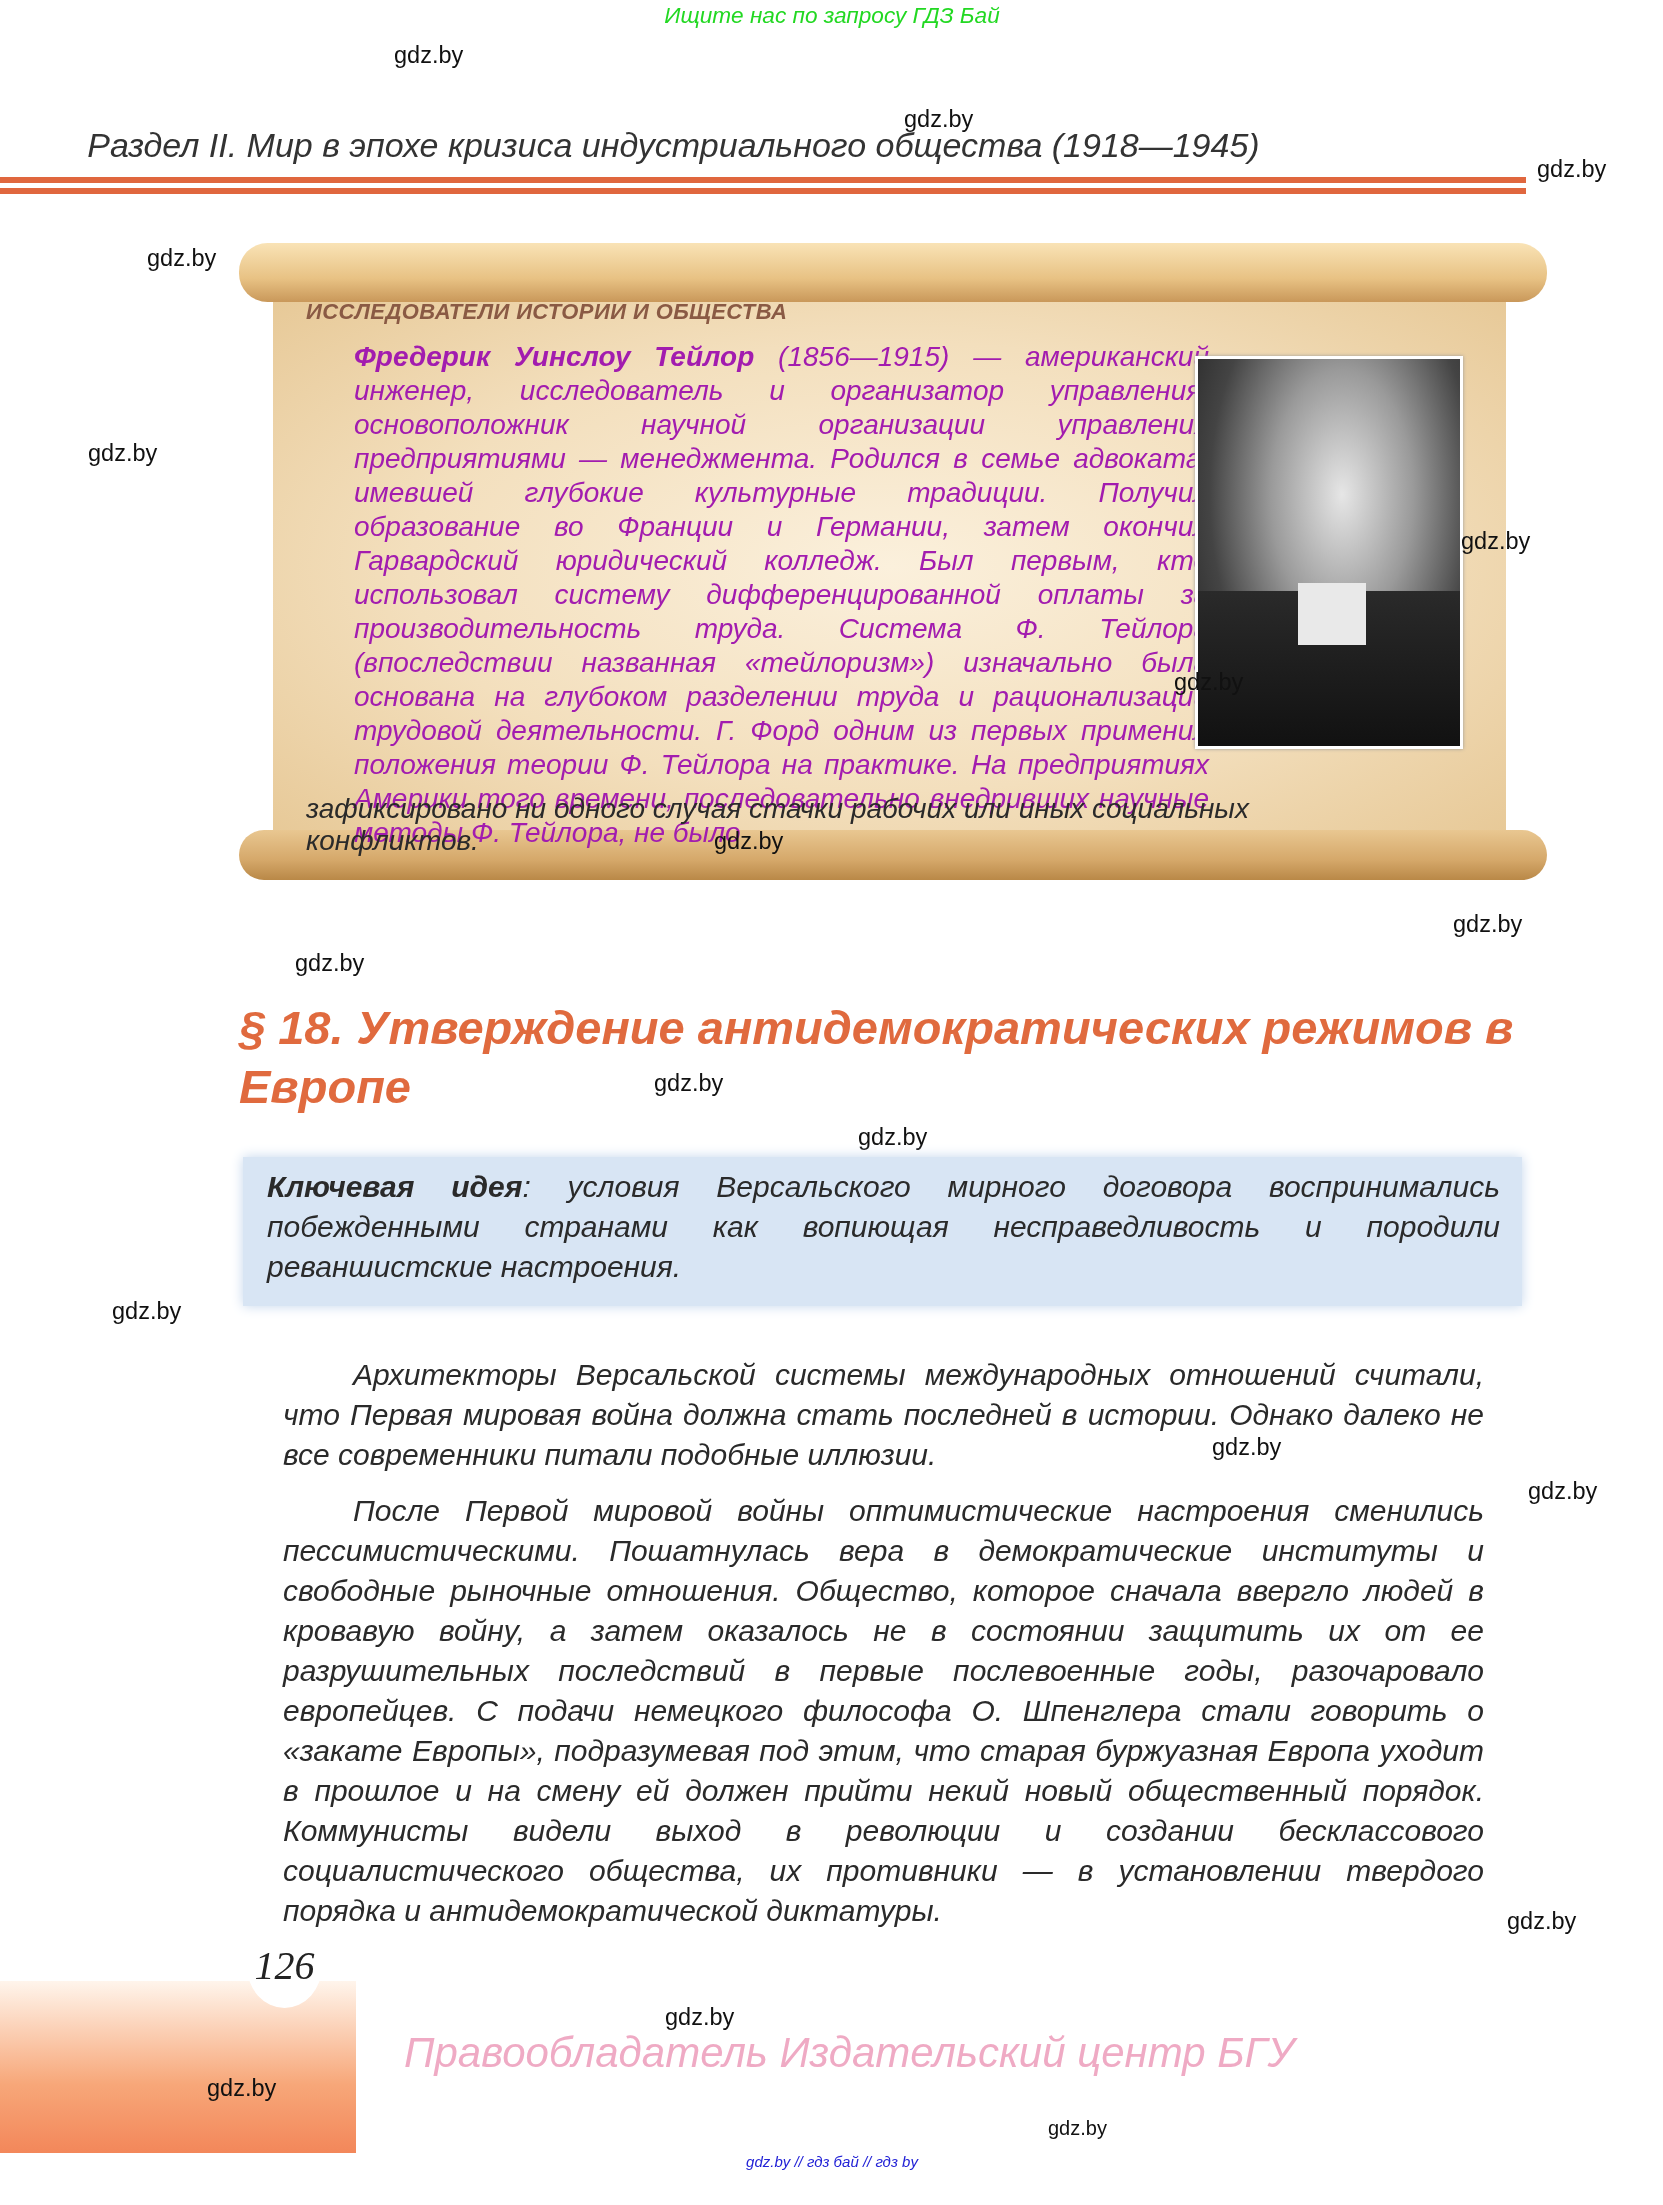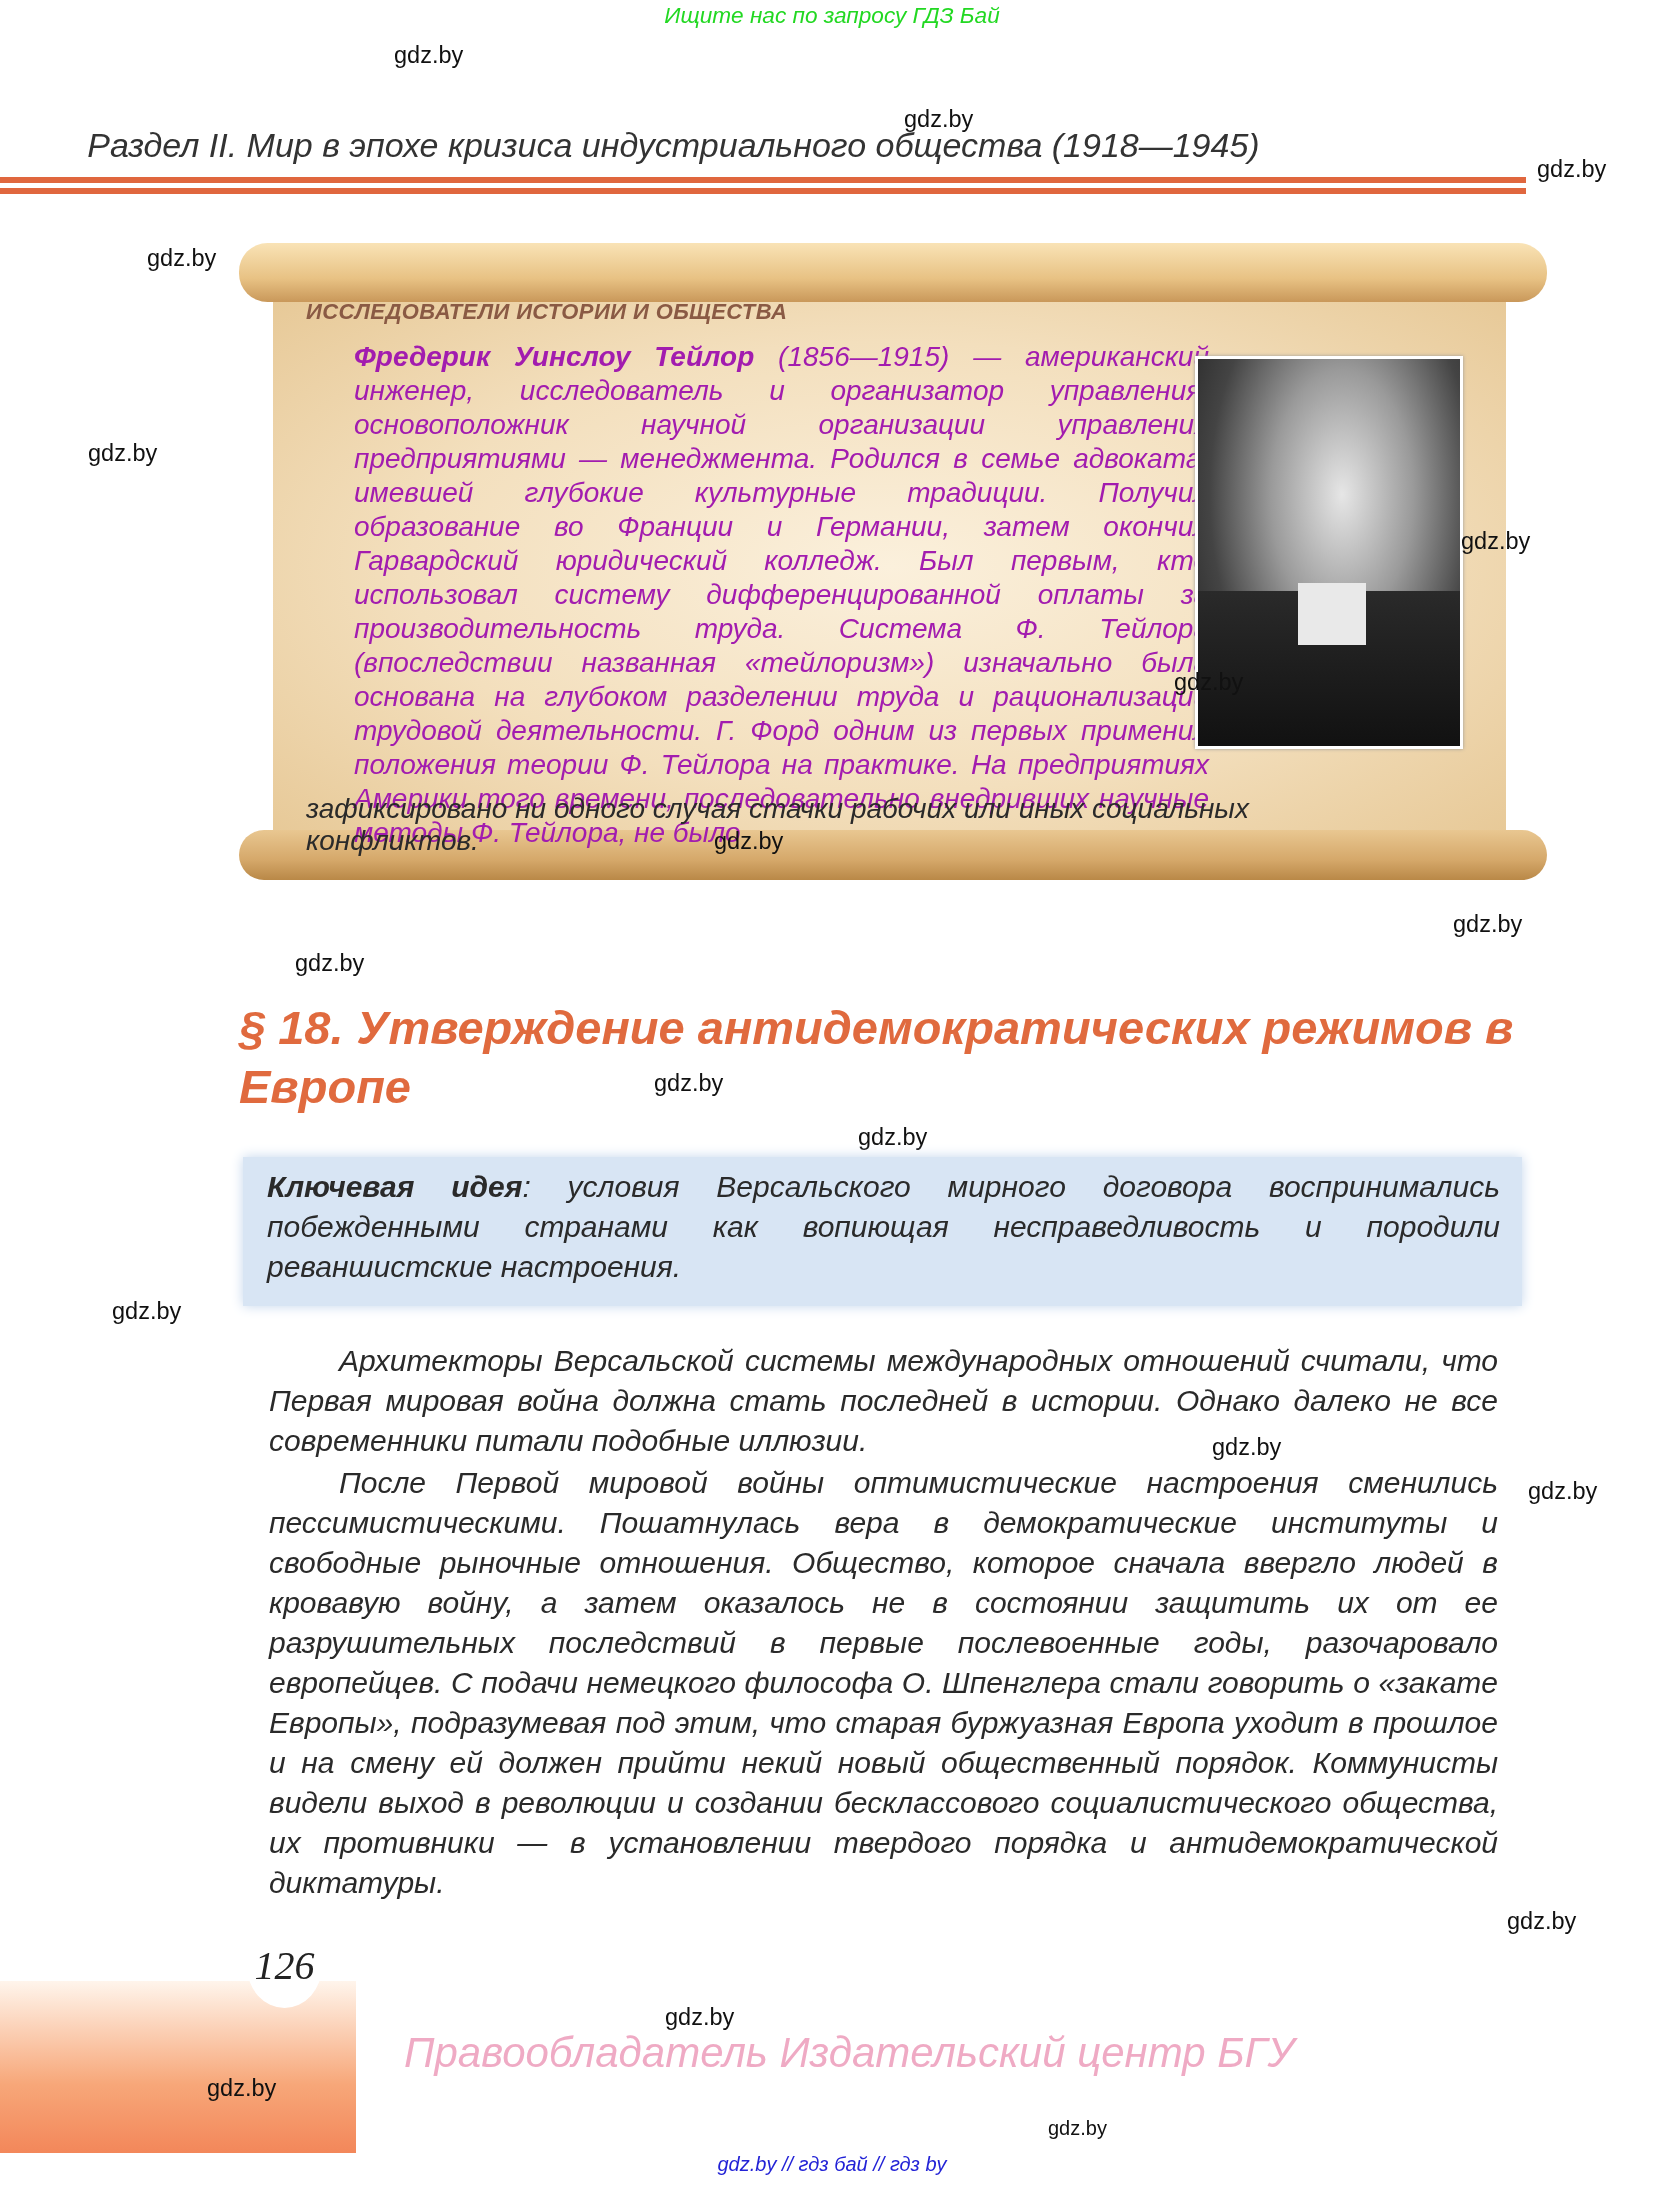--- a/index.html
+++ b/index.html
@@ -23,25 +23,25 @@
   #bio-last{left:306px;top:793px;width:1115px;font-size:28px;color:#2a2a2a;}
   #portrait{left:1195px;top:356px;width:262px;height:387px;border:3.4px solid #fff;box-shadow:0 0 3.4px #999;
     background:radial-gradient(ellipse at 55% 35%,#e6e6e6 0%,#9a9a9a 35%,#444 65%,#1b1b1b 100%);}
   .portrait-suit{position:absolute;left:0;bottom:0;width:100%;height:40%;background:linear-gradient(#2a2a2a,#111);}
   .portrait-collar{position:absolute;left:38%;bottom:26%;width:26%;height:16%;background:#e9e9e9;}
   #para-title{left:239px;top:998px;width:1308px;font-size:47px;line-height:59px;font-weight:bold;color:#e06a3e;}
   #key-box{left:243px;top:1157px;width:1279px;height:149px;background:#d8e5f4;box-shadow:0 0 11.7px #c4d6ec;}
   #key-text{left:267px;top:1167px;width:1233px;font-size:30px;line-height:40px;color:#2a2a2a;text-align:justify;}
   #key-text .kl{font-weight:bold;}
   #body{left:267px;top:1339px;width:1233px;font-size:30px;line-height:40px;color:#2a2a2a;}
-  #body p{margin:2px;text-indent:70px;text-align:justify;}
+  #body p{margin:16px;text-indent:70px;text-align:justify;}
   #page-tab{left:0;top:1981px;width:356px;height:172px;background:linear-gradient(#fff5ec,#f7a779 60%,#f3875a);}
   #page-num{left:247px;top:1924px;width:75px;height:84px;border-radius:50%;background:#fff;text-align:center;line-height:84px;font-size:40px;font-family:"Liberation Serif",serif;color:#222;}
   #copyright{left:404px;top:2029px;font-size:42px;color:#efaac4;}
-  #footer-links{left:0;width:1664px;top:2153px;text-align:center;font-size:20px;color:#2222d6;}
+  #footer-links{left:0;width:1664px;top:2153px;text-align:center;font-size:15px;color:#2222d6;}
 </style>
 </head>
 <body>
 
 <div id="top-banner" class="abs">Ищите нас по запросу ГДЗ Бай</div>
 
 <div class="wm" style="left:394px;top:42px">gdz.by</div>
 <div class="wm" style="left:904px;top:106px">gdz.by</div>
 <div class="wm" style="left:1537px;top:156px">gdz.by</div>
 

